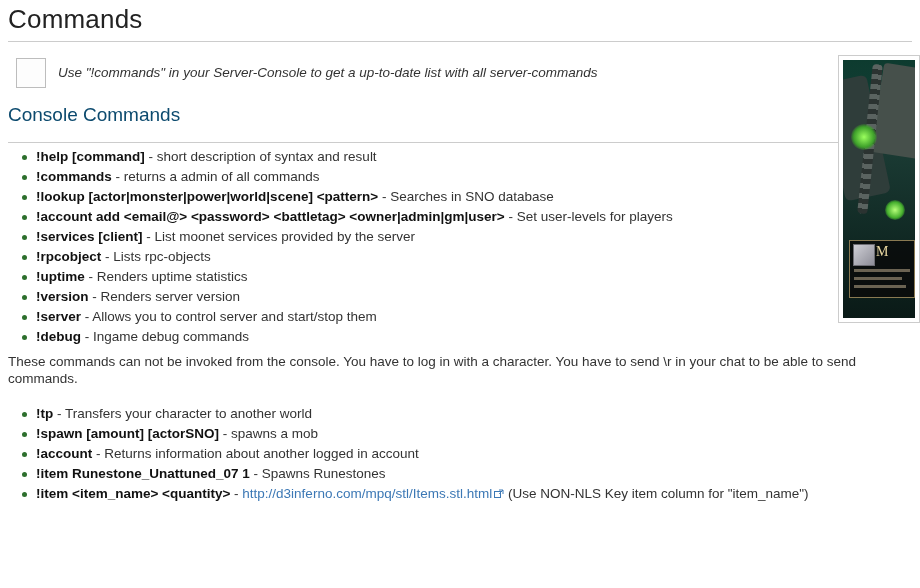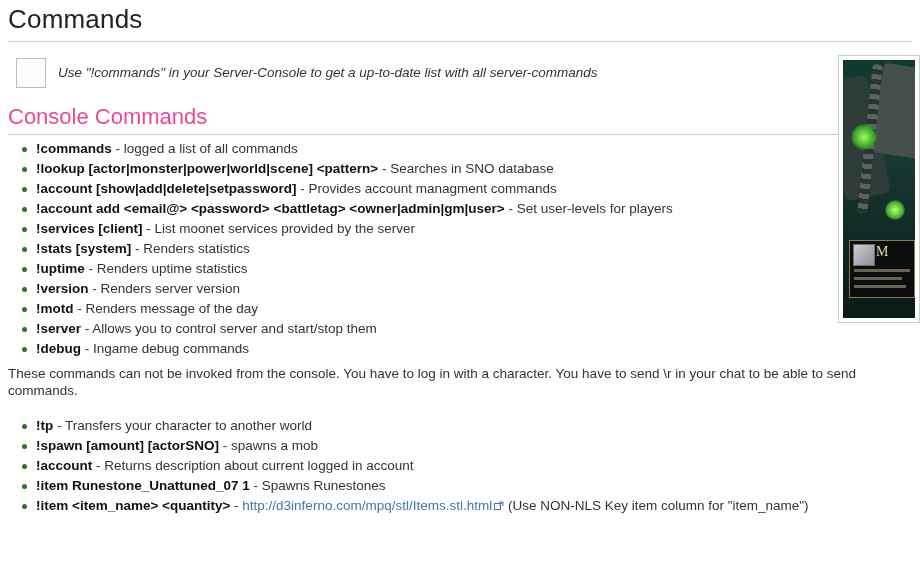--- a/index.html
+++ b/index.html
@@ -27,25 +27,25 @@
   h1.page-title {
     font-size: 26px;
     font-weight: normal;
     color: #222222;
     margin: 0;
     padding: 4px 0 6px 0;
     border-bottom: 1px solid #cccccc;
     letter-spacing: 0.2px;
   }
   h2.section-title {
-    font-size: 22px;
+    font-size: 19px;
     font-weight: normal;
-    color: #ec4899;
+    color: #0c4a6e;
     margin: 16px 0 6px 0;
-    padding-bottom: 4px;
+    padding-bottom: 16px;
     border-bottom: 1px solid #cccccc;
   }
   .note-row {
     display: flex;
     align-items: flex-start;
     margin: 16px 0 10px 0;
     padding-left: 8px;
   }
   .note-box {
     width: 28px;
@@ -214,40 +214,39 @@
   <h1 class="page-title">Commands</h1>
 
   <div class="note-row">
     <div class="note-box"></div>
     <div class="note-text">Use "!commands" in your Server-Console to get a up-to-date list with all server-commands</div>
   </div>
 
   <h2 class="section-title">Console Commands</h2>
 
   <ul class="cmd-list">
-    <li><span class="cmd">!commands</span><span class="desc"> - logged a list of all commands</span></li>
+    <li><span class="cmd">!help [command]</span><span class="desc"> - short description of syntax and result</span></li>
+    <li><span class="cmd">!commands</span><span class="desc"> - returns a admin of all commands</span></li>
     <li><span class="cmd">!lookup [actor|monster|power|world|scene] &lt;pattern&gt;</span><span class="desc"> - Searches in SNO database</span></li>
-    <li><span class="cmd">!account [show|add|delete|setpassword]</span><span class="desc"> - Provides account managment commands</span></li>
     <li><span class="cmd">!account add &lt;email@&gt; &lt;password&gt; &lt;battletag&gt; &lt;owner|admin|gm|user&gt;</span><span class="desc"> - Set user-levels for players</span></li>
     <li><span class="cmd">!services [client]</span><span class="desc"> - List moonet services provided by the server</span></li>
-    <li><span class="cmd">!stats [system]</span><span class="desc"> - Renders statistics</span></li>
+    <li><span class="cmd">!rpcobject</span><span class="desc"> - Lists rpc-objects</span></li>
     <li><span class="cmd">!uptime</span><span class="desc"> - Renders uptime statistics</span></li>
     <li><span class="cmd">!version</span><span class="desc"> - Renders server version</span></li>
-    <li><span class="cmd">!motd</span><span class="desc"> - Renders message of the day</span></li>
     <li><span class="cmd">!server</span><span class="desc"> - Allows you to control server and start/stop them</span></li>
     <li><span class="cmd">!debug</span><span class="desc"> - Ingame debug commands</span></li>
   </ul>
 
 
   <p class="intro-para">These commands can not be invoked from the console. You have to log in with a character. You have to send \r in your chat to be able to send commands.</p>
 
   <ul class="cmd-list">
     <li><span class="cmd">!tp</span><span class="desc"> - Transfers your character to another world</span></li>
     <li><span class="cmd">!spawn [amount] [actorSNO]</span><span class="desc"> - spawns a mob</span></li>
-    <li><span class="cmd">!account</span><span class="desc"> - Returns description about current logged in account</span></li>
+    <li><span class="cmd">!account</span><span class="desc"> - Returns information about another logged in account</span></li>
     <li><span class="cmd">!item Runestone_Unattuned_07 1</span><span class="desc"> - Spawns Runestones</span></li>
     <li>
       <span class="cmd">!item &lt;item_name&gt; &lt;quantity&gt;</span><span class="desc"> - </span><a class="extlink" href="#">http://d3inferno.com/mpq/stl/Items.stl.html</a><span class="ext-icon"><svg width="10" height="10" viewBox="0 0 10 10">
             <rect x="0.5" y="2.5" width="6" height="6" fill="none" stroke="#3c78b5" stroke-width="1"></rect>
             <path d="M5 1 h4 v4" fill="none" stroke="#3c78b5" stroke-width="1"></path>
             <path d="M9 1 L5.2 4.8" stroke="#3c78b5" stroke-width="1"></path>
           </svg></span><span class="desc"> (Use NON-NLS Key item column for "item_name")</span>
     </li>
   </ul>
 

